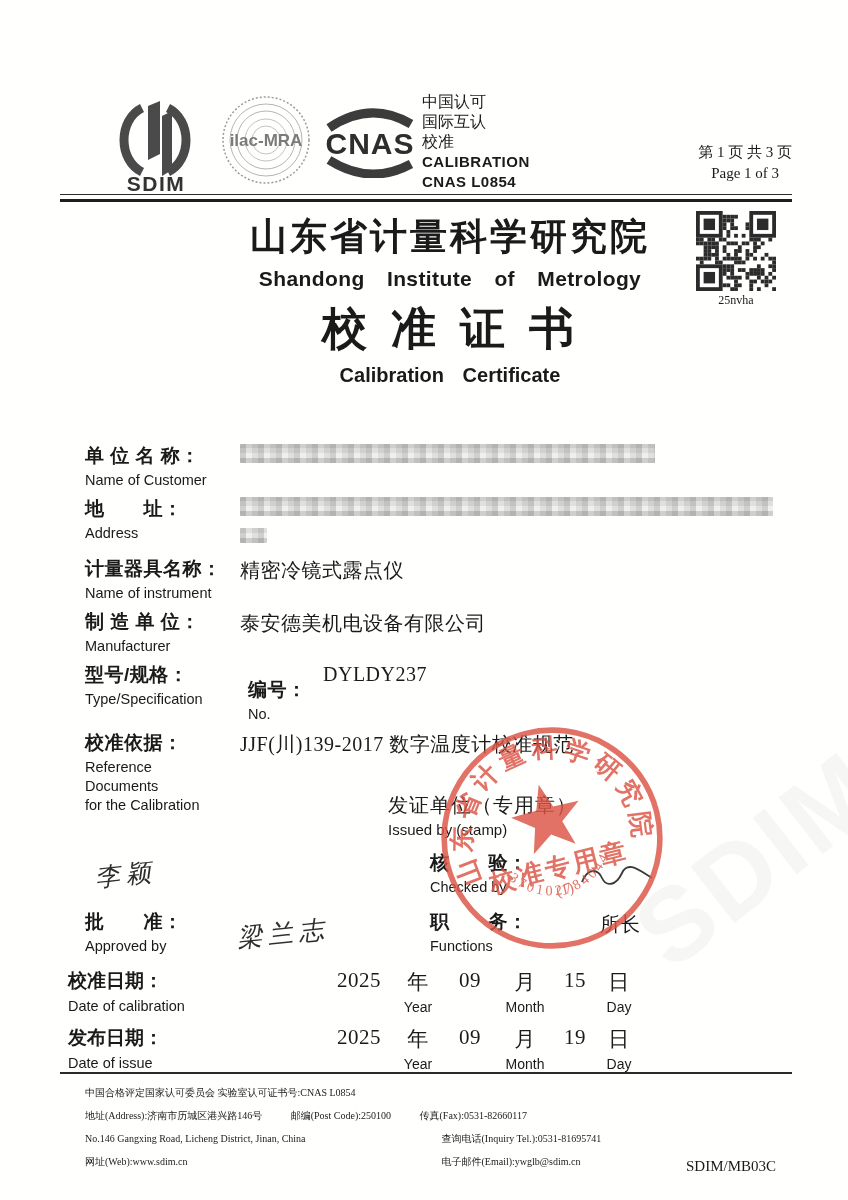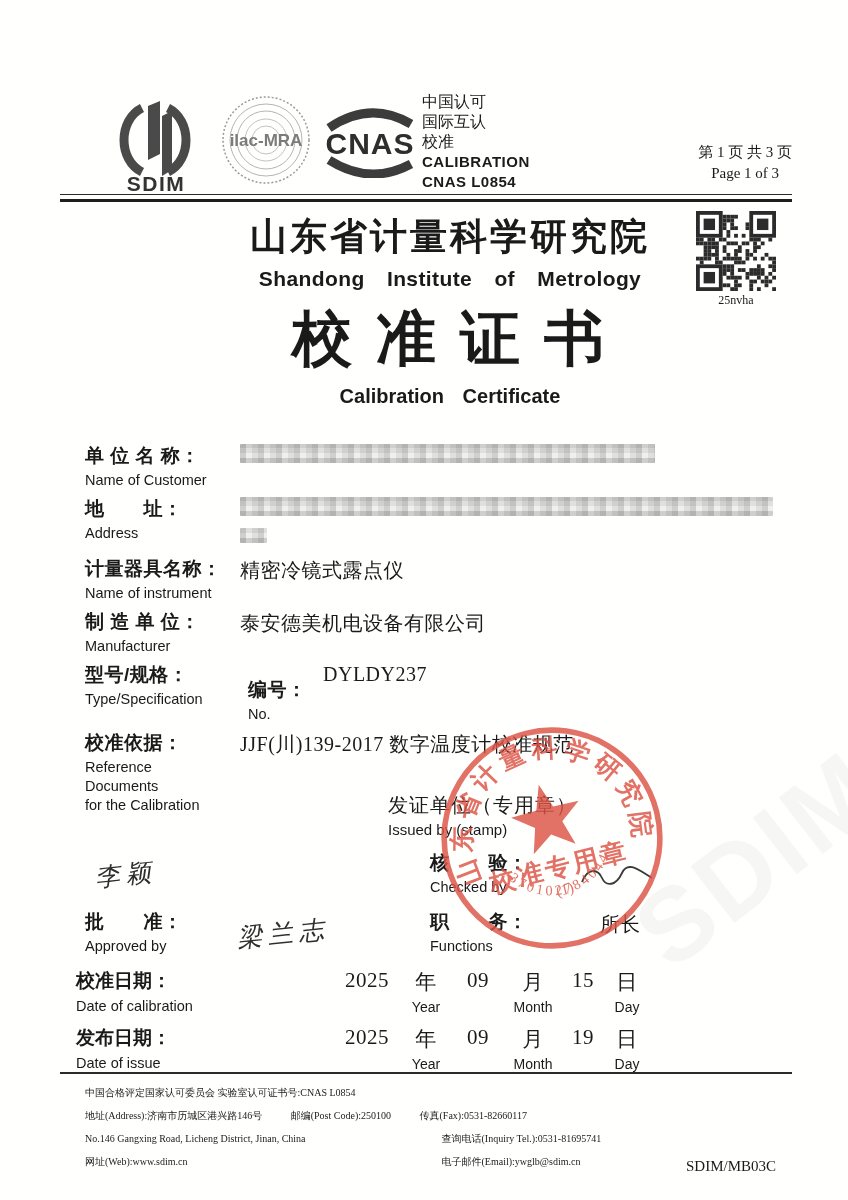--- a/index.html
+++ b/index.html
@@ -17,21 +17,21 @@
   .page-info{position:absolute;right:56px;top:142px;text-align:center;font-size:15px;line-height:21px;}
 
   .double-rule{position:absolute;left:60px;right:56px;top:194px;height:4px;
                border-top:1.5px solid #2b2b2b;border-bottom:3.5px solid #1e1e1e;}
 
   
   .title-block{position:absolute;left:0;top:212px;width:848px;text-align:center;}
   .title-inner{display:inline-block;transform:translateX(26px);}
   .t-zh{font-size:37px;font-weight:700;letter-spacing:3px;}
   .t-en{font-size:21px;font-weight:bold;word-spacing:16px;letter-spacing:.4px;margin-top:5px;}
-  .c-zh{font-size:60px;font-weight:900;letter-spacing:24px;padding-left:20px;margin-top:8px;}
+  .c-zh{font-size:45px;font-weight:900;letter-spacing:24px;padding-left:20px;margin-top:8px;}
   .c-en{font-size:20px;font-weight:bold;word-spacing:13px;margin-top:5px;}
   .certno{display:inline-block;text-align:left;margin-top:12px;}
   .certno .l1{font-size:18px;letter-spacing:1px;}
   .certno .l2{font-size:14px;margin-top:3px;color:#222;}
 
   
   .qr-wrap{position:absolute;left:694px;top:211px;width:84px;text-align:center;}
   .qr-wrap svg{display:block;margin:0 auto;}
   .qr-cap{font-size:12px;margin-top:2px;}
 
@@ -63,21 +63,21 @@
   .sig-grid{position:absolute;left:85px;top:850px;width:640px;display:grid;
             grid-template-columns:345px auto;row-gap:14px;}
   .sig-cell{display:flex;}
   .sig-lab{width:142px;flex-shrink:0;}
   .sig-name{font-size:25px;font-style:italic;letter-spacing:6px;color:#2e2e2e;
             transform:rotate(-6deg);margin:8px 0 0 10px;white-space:nowrap;}
   .sig-squiggle{margin:12px 0 0 6px;}
   .duty-val{font-size:20px;margin:2px 0 0 28px;}
 
   
-  .dates{position:absolute;left:76px;top:968px;}
+  .dates{position:absolute;left:68px;top:968px;}
   .date-row{display:flex;margin-bottom:10px;}
   .date-lab{width:255px;flex-shrink:0;}
   .dl-zh{font-family:"Liberation Sans","DejaVu Sans",sans-serif;font-size:19px;font-weight:600;}
   .dl-en{font-family:"Liberation Sans","DejaVu Sans",sans-serif;font-size:14.5px;margin-top:4px;}
   .date-vals .dline{display:flex;font-size:21px;letter-spacing:.5px;}
   .date-vals .dunits{display:flex;font-family:"Liberation Sans","DejaVu Sans",sans-serif;font-size:14px;margin-top:3px;}
   .dc{text-align:center;}
   .c1{width:72px;} .c2{width:46px;} .c3{width:58px;} .c4{width:52px;} .c5{width:48px;} .c6{width:40px;}
 
   

